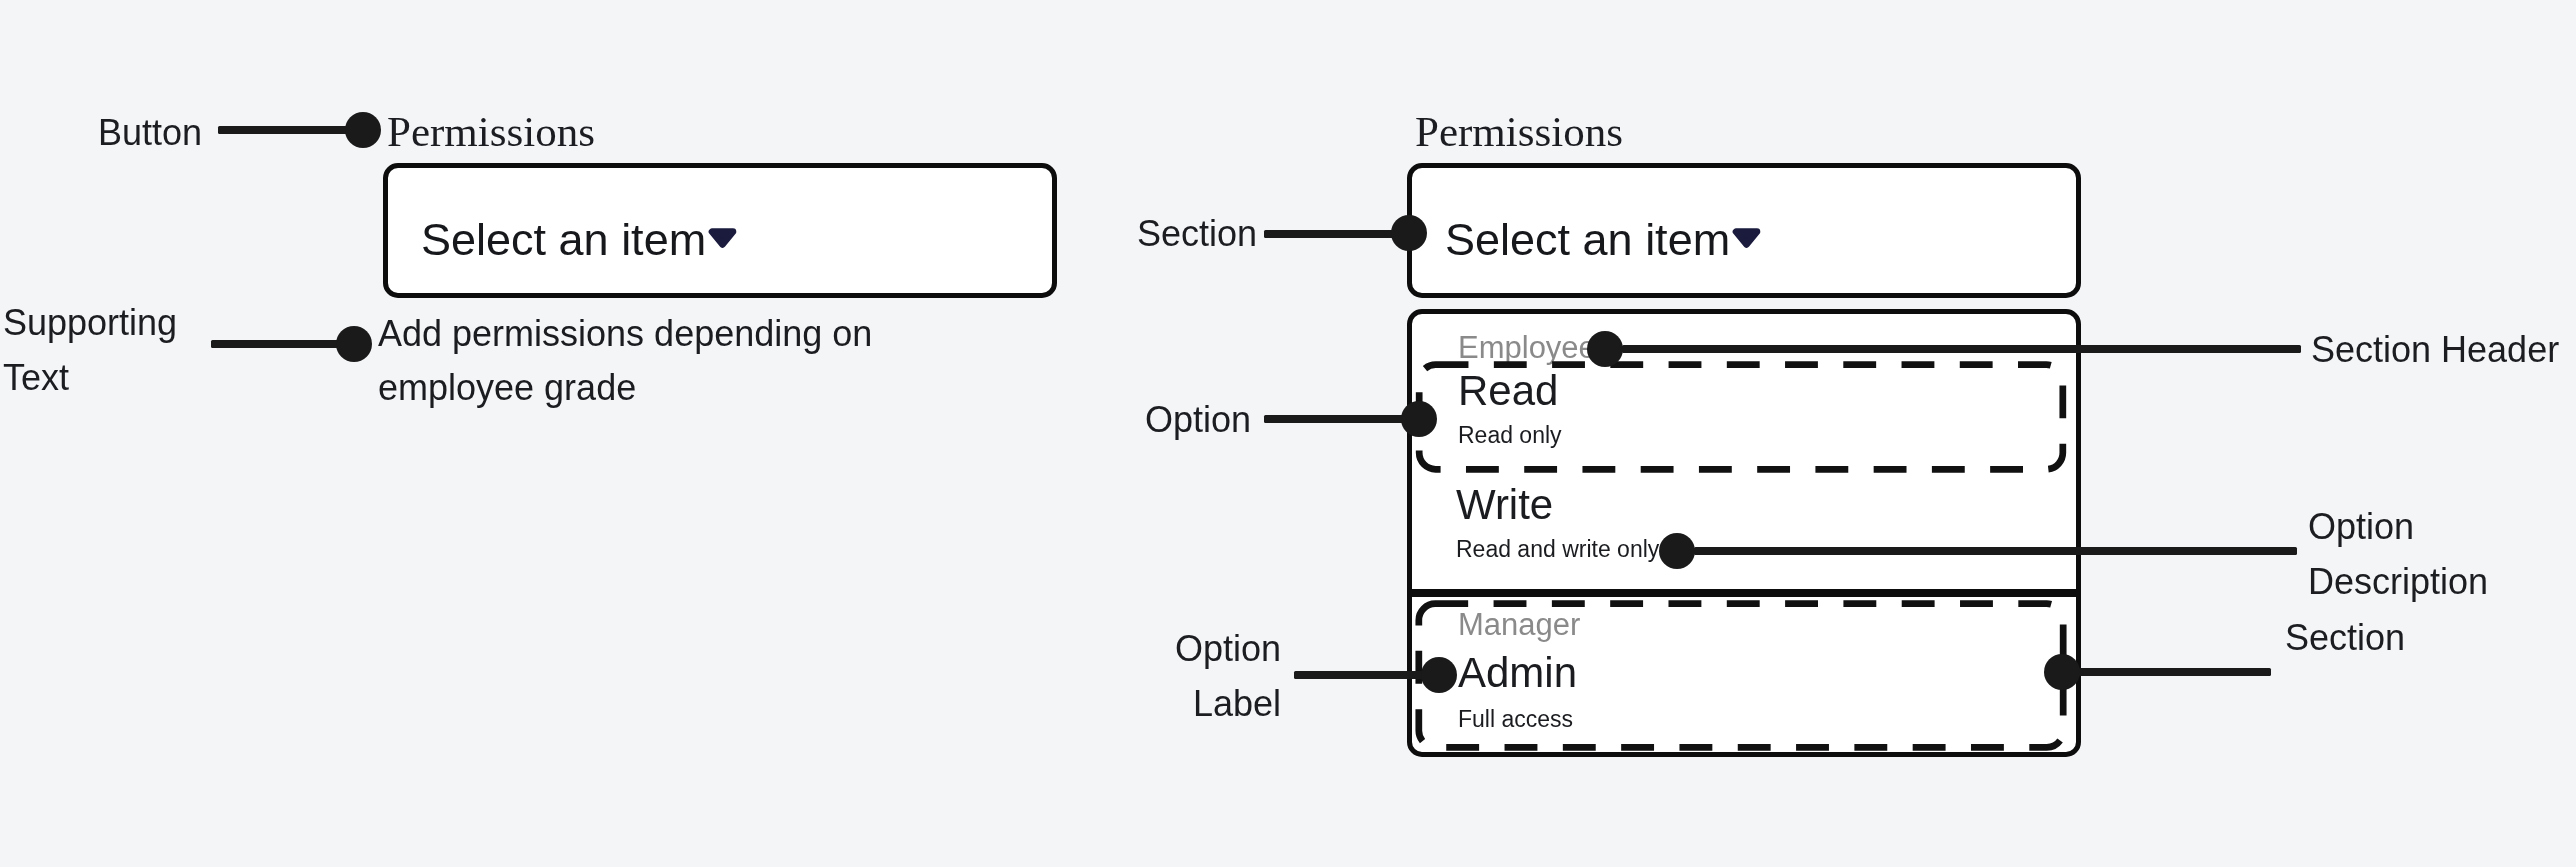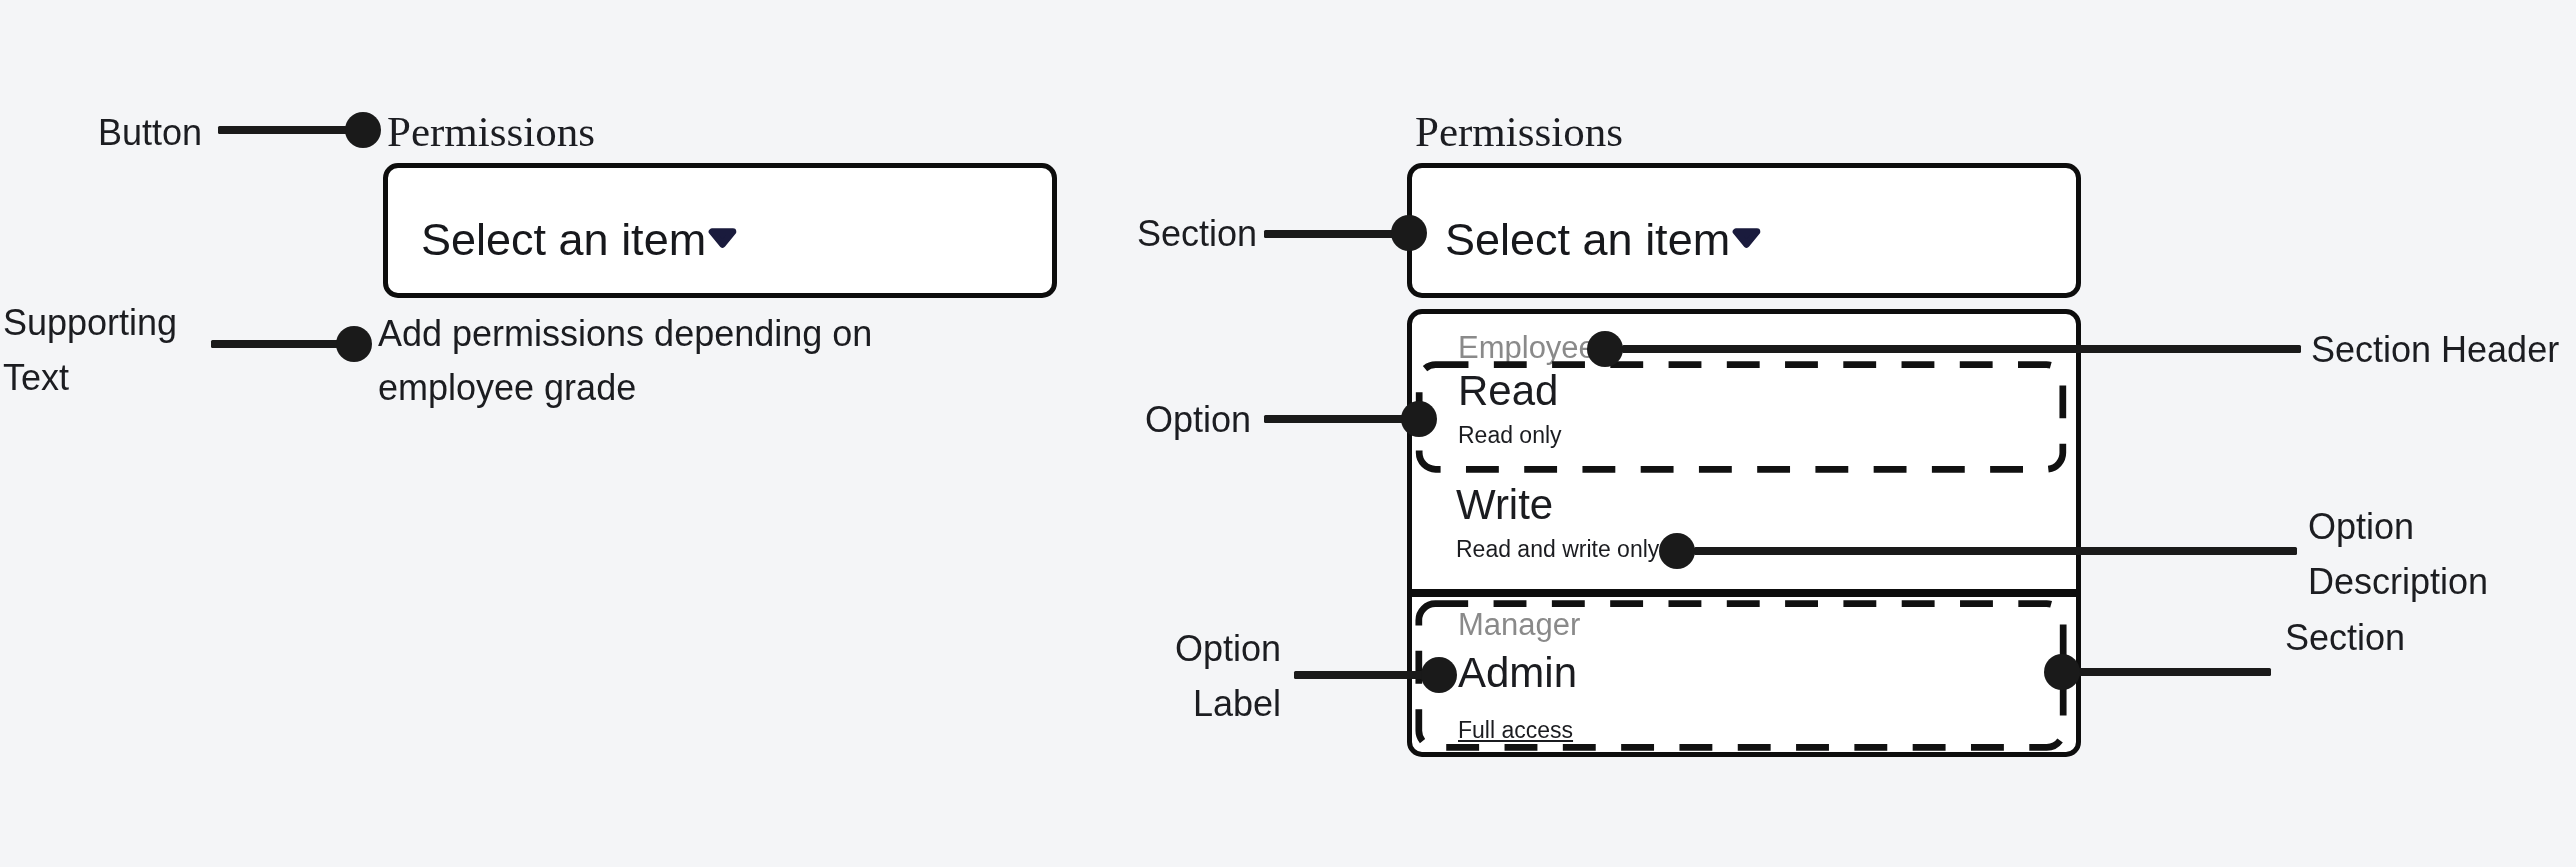--- a/index.html
+++ b/index.html
@@ -101,21 +101,21 @@
   <div class="abs menu-divider" style="left:1407px;top:589px;"></div>
 
   <svg class="abs dash-svg" style="left:1415px;top:600px;" width="652" height="151" viewBox="0 0 872 202">
     <rect x="5" y="5" width="862" height="192" rx="22" fill="none" stroke="#111111" stroke-width="9" stroke-dasharray="44 34"></rect>
   </svg>
 
   <div class="abs section-header" style="left:1458px;top:612px;">Manager</div>
 
   <div class="abs" style="left:1458px;top:651px;z-index:2;">
     <div class="option-label">Admin</div>
-    <div class="option-desc" style="margin-top:24px;text-decoration:underline;">Full access</div>
+    <div class="option-desc" style="margin-top:13px;">Full access</div>
   </div>
 
   <div class="abs conn-dot" style="left:1587px;top:331px;"></div>
   <div class="abs conn-line" style="left:1622px;top:345px;width:679px;"></div>
   <div class="abs ann" style="left:2311px;top:328px;">Section Header</div>
 
   <div class="abs ann r" style="left:1107px;top:398px;width:144px;">Option</div>
   <div class="abs conn-line" style="left:1264px;top:415px;width:141px;"></div>
   <div class="abs conn-dot" style="left:1401px;top:401px;"></div>
 

